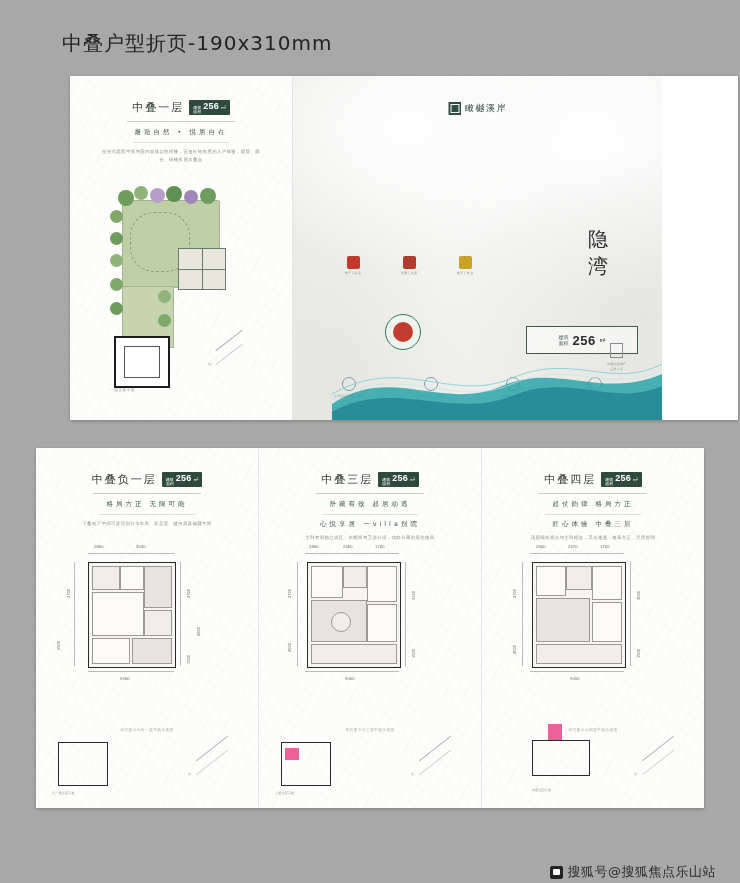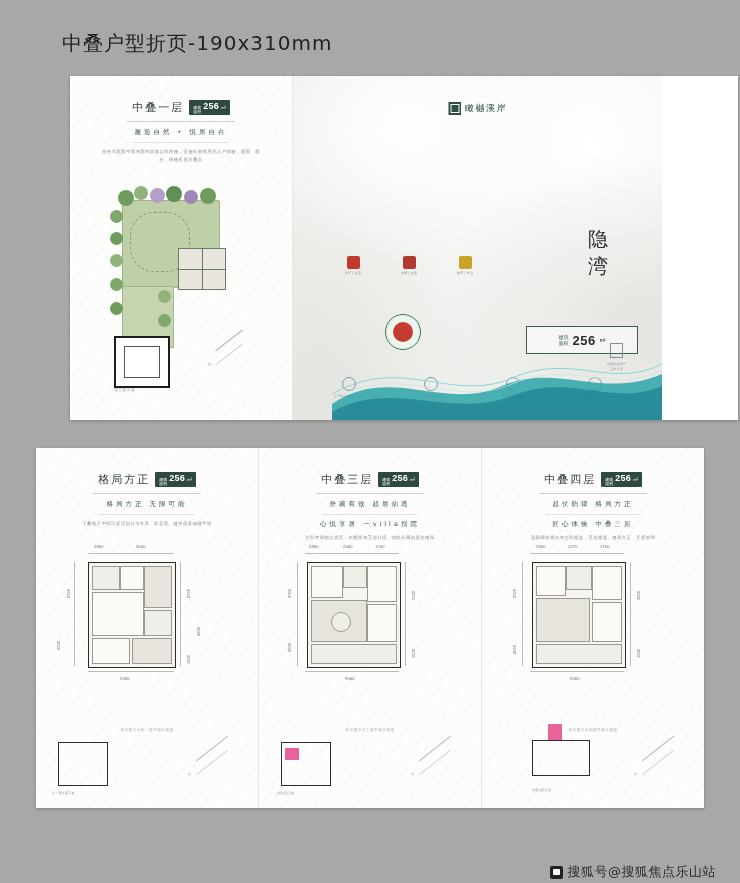--- a/index.html
+++ b/index.html
@@ -385,21 +385,21 @@
       </svg>
     </div>
   </div>
 </div>
 
 <div class="spread-bottom">
 
   <div class="panel floor">
     <div class="fp-head">
       <div class="fp-title-row">
-        <span class="fp-title">格局方正</span>
+        <span class="fp-title">中叠负一层</span>
         <span class="fp-badge">
           <span style="font-size:4px;line-height:1;">建筑<br>面积</span>
           <b>256</b>
           <sup>m²</sup>
         </span>
       </div>
       <div class="fp-rule"></div>
       <div class="fp-sub">格局方正 无限可能</div>
       <div class="fp-sub-line"></div>
       <div class="fp-desc">下叠地下空间可灵活划分为车库、影音室、健身房及储藏空间</div>

